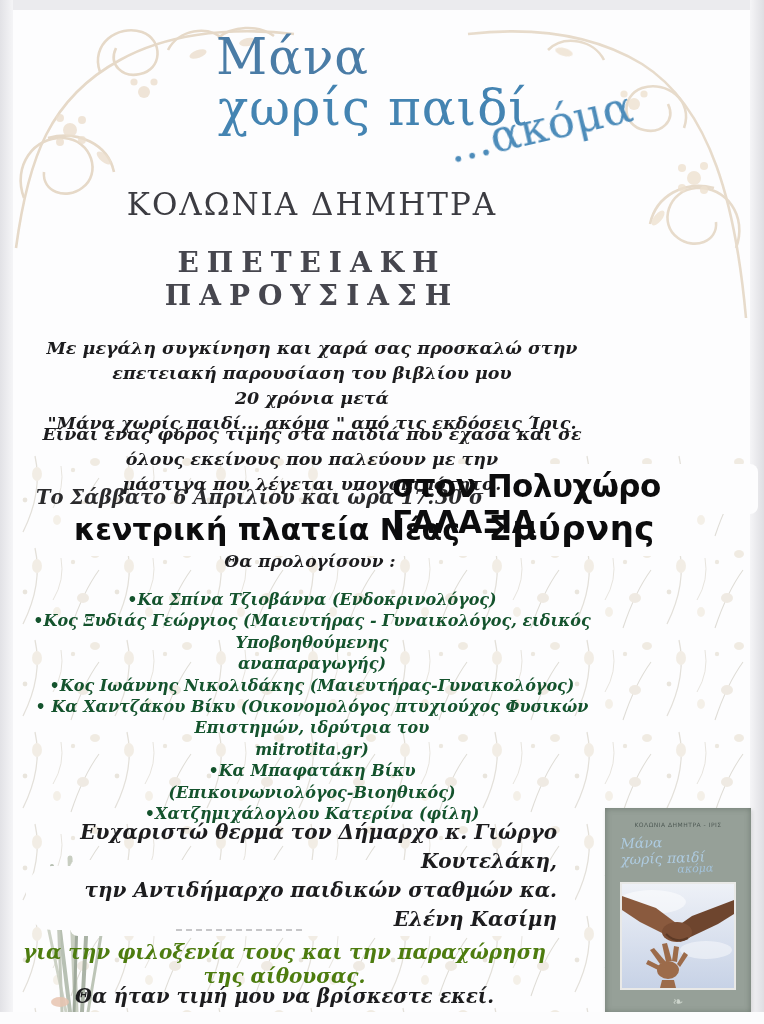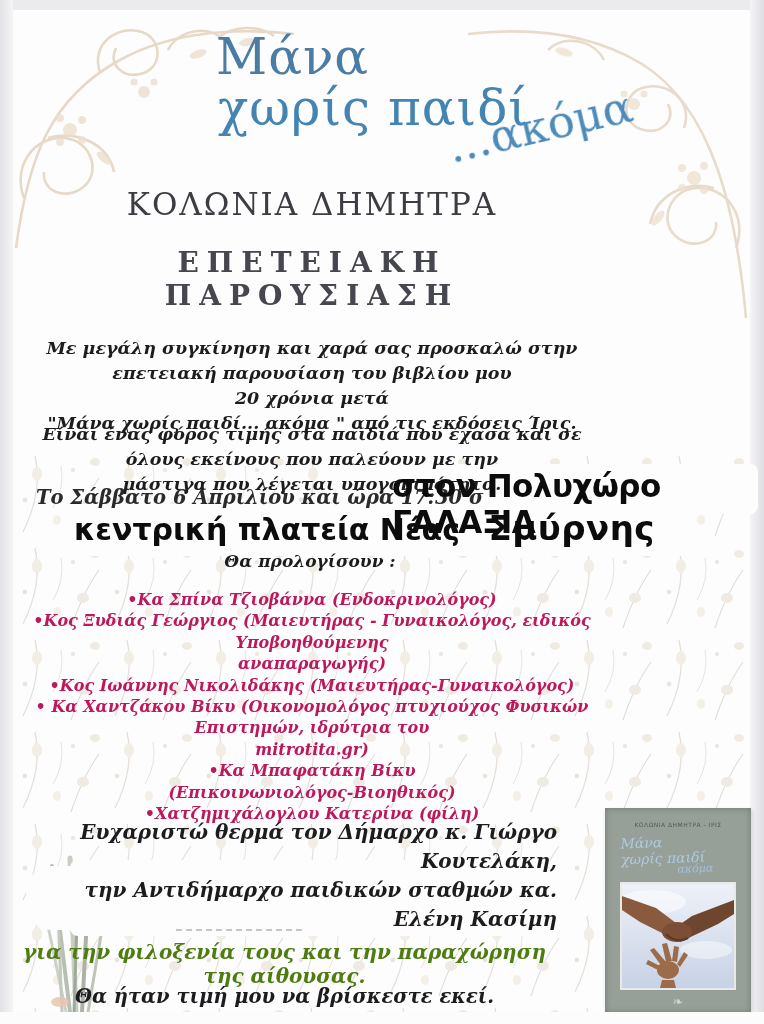--- a/index.html
+++ b/index.html
@@ -35,21 +35,21 @@
   #event-type{top:246px;font-size:28px;color:#46464e;font-weight:600;letter-spacing:8px;}
   .para{font-style:italic;font-weight:bold;color:#1c1c1e;font-size:17.5px;line-height:25px;}
   #intro{top:336px;}
   #tribute{top:422px;}
   #date-time{left:36px;top:486px;font-style:italic;font-weight:bold;font-size:19.5px;color:#2a2a2c;}
   .overlay{font-family:"DejaVu Sans",sans-serif;font-weight:bold;color:#0c0c0d;z-index:6;}
   #venue{left:346px;top:468px;font-size:31px;letter-spacing:-0.5px;margin-left:46px;}
   #address{left:74px;top:508px;font-size:30px;}
   #address .emph{font-size:34px;letter-spacing:0.5px;margin-left:18px;}
   #speakers-heading{top:551px;font-style:italic;font-weight:bold;font-size:17px;color:#1c1c1e;padding-left:18px;}
-  #speakers{top:589px;font-style:italic;font-weight:bold;font-size:16px;line-height:21.4px;color:#be185d;}
+  #speakers{top:589px;font-style:italic;font-weight:bold;font-size:16px;line-height:21.4px;color:#14532d;}
   #thanks{left:12px;top:818px;width:545px;text-align:right;font-style:italic;font-weight:bold;
           font-size:20px;line-height:29px;color:#1c1c1e;}
   #thanks-line3{left:12px;top:940px;width:545px;text-align:center;font-style:italic;font-weight:bold;
           font-size:20px;color:#4d7c0f;}
   #closing{left:12px;top:985px;width:545px;text-align:center;font-style:italic;font-weight:bold;
           font-size:19.5px;color:#1c1c1e;}
   
   #book{position:absolute;left:605px;top:808px;width:146px;height:205px;background:#96a098;
         z-index:5;box-shadow:inset 0 0 6px rgba(60,70,62,.45), 1px 2px 4px rgba(0,0,0,.15);}
   #book-author{position:absolute;left:0;top:13px;width:100%;text-align:center;

